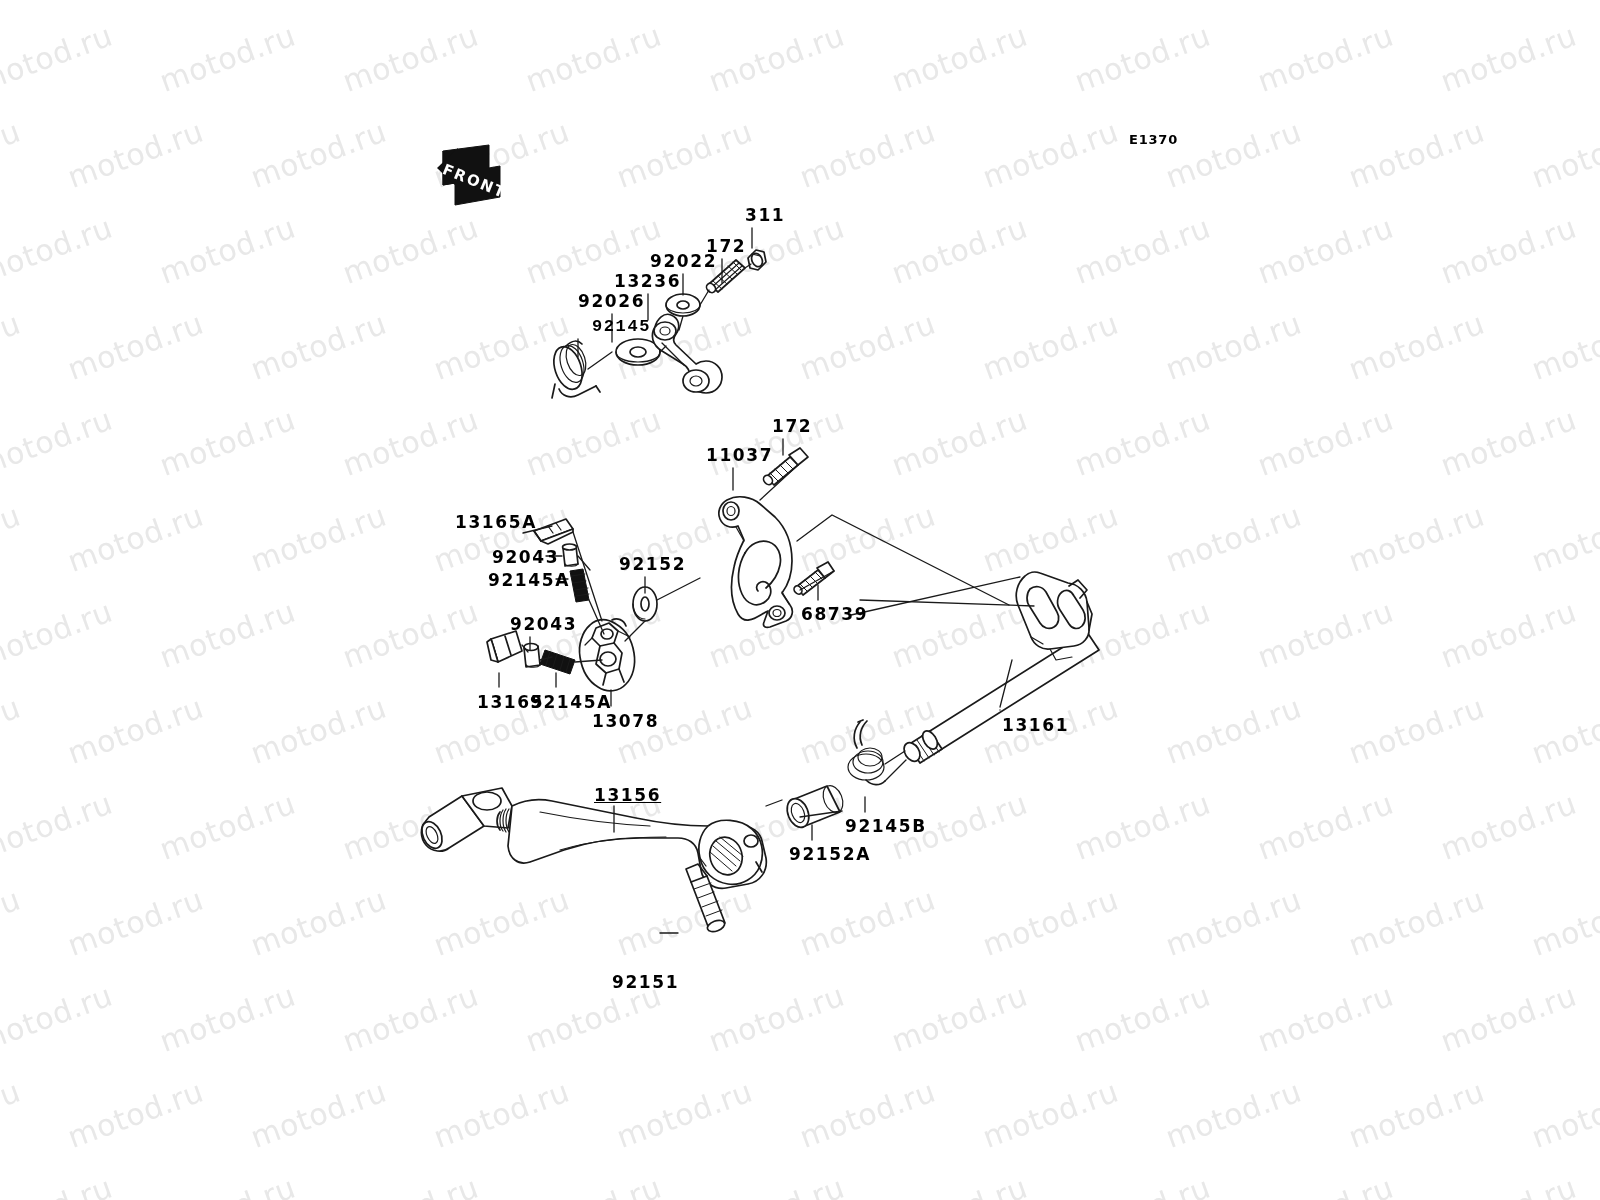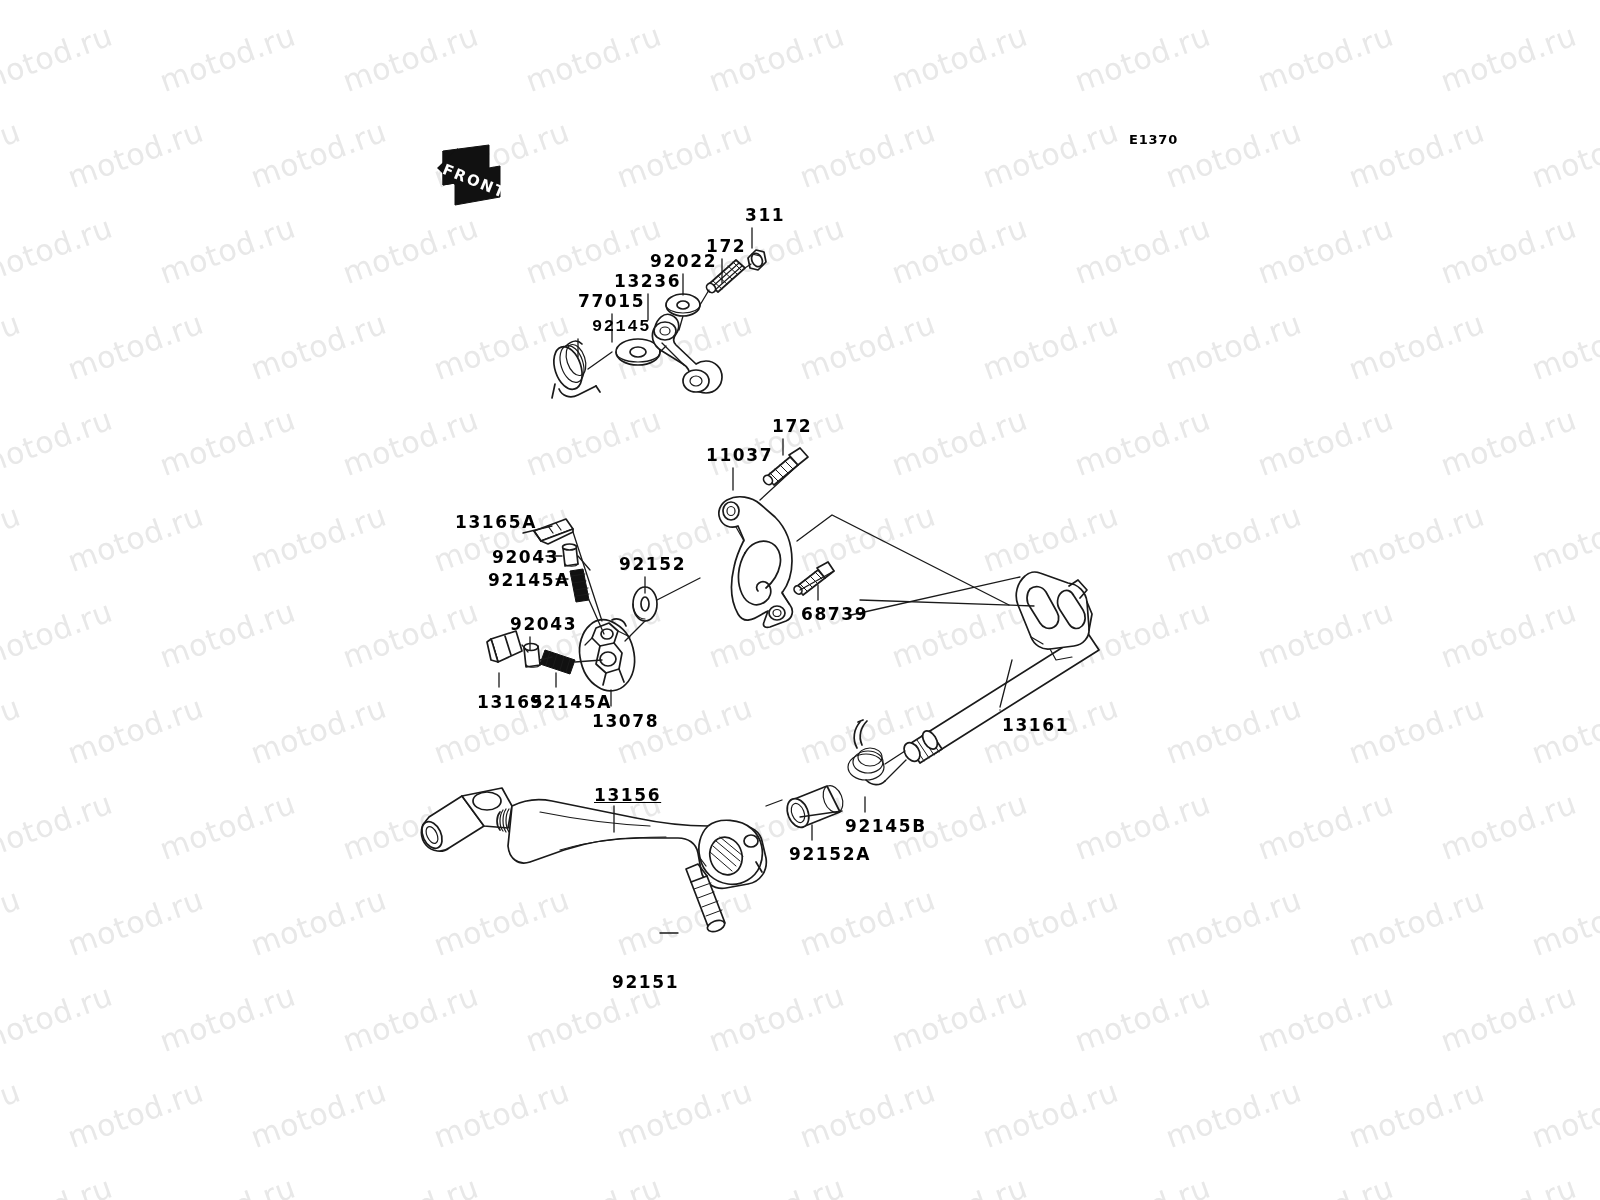--- a/index.html
+++ b/index.html
@@ -519,21 +519,21 @@
       </svg>
   </div>
 
   <div id="label-layer">
     <div class="lbl lbl-code" style="left:1129px;top:133px;">E1370</div>
     <div class="lbl lbl-front" style="left:446px;top:162px;transform:rotate(22deg);transform-origin:left top;">FRONT</div>
   <div class="lbl lbl-part" style="left: 745px; top: 207px;">311</div>
       <div class="lbl lbl-part" style="left: 706px; top: 238px;">172</div>
       <div class="lbl lbl-part" style="left: 650px; top: 253px;">92022</div>
       <div class="lbl lbl-part" style="left: 614px; top: 273px;">13236</div>
-      <div class="lbl lbl-part" style="left: 578px; top: 293px;">77015</div>
+      <div class="lbl lbl-part" style="left: 578px; top: 293px;">92026</div>
       <div class="lbl lbl-part" style="left: 592px; top: 318px; font-family: Liberation Mono, monospace;">92145</div>
       <div class="lbl lbl-part" style="left: 772px; top: 418px;">172</div>
       <div class="lbl lbl-part" style="left: 706px; top: 447px;">11037</div>
       <div class="lbl lbl-part" style="left: 455px; top: 514px;">13165A</div>
       <div class="lbl lbl-part" style="left: 492px; top: 549px;">92043</div>
       <div class="lbl lbl-part" style="left: 488px; top: 572px;">92145A</div>
       <div class="lbl lbl-part" style="left: 619px; top: 556px;">92152</div>
       <div class="lbl lbl-part" style="left: 801px; top: 606px;">68739</div>
       <div class="lbl lbl-part" style="left: 510px; top: 616px;">92043</div>
       <div class="lbl lbl-part" style="left: 477px; top: 694px;">13165</div>

